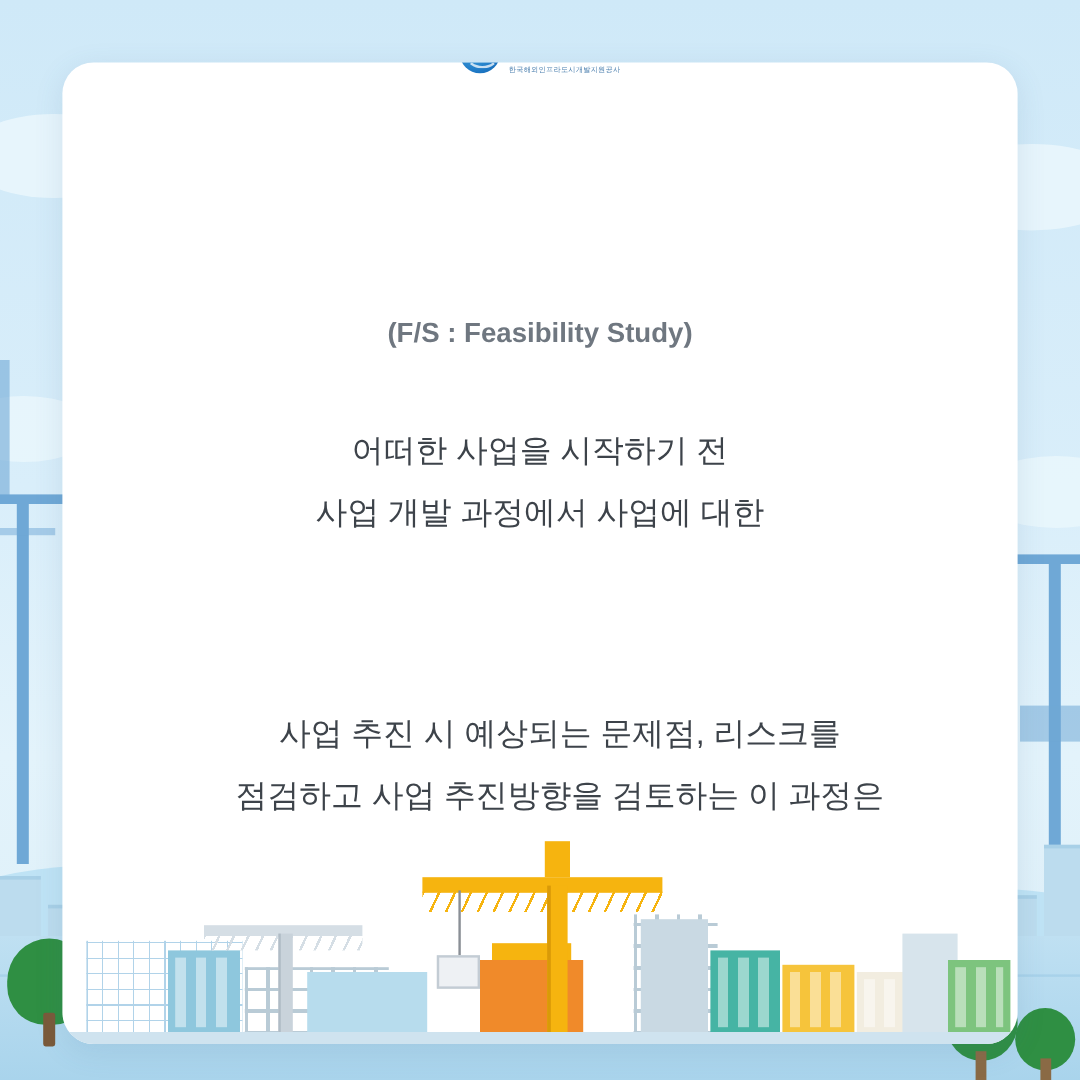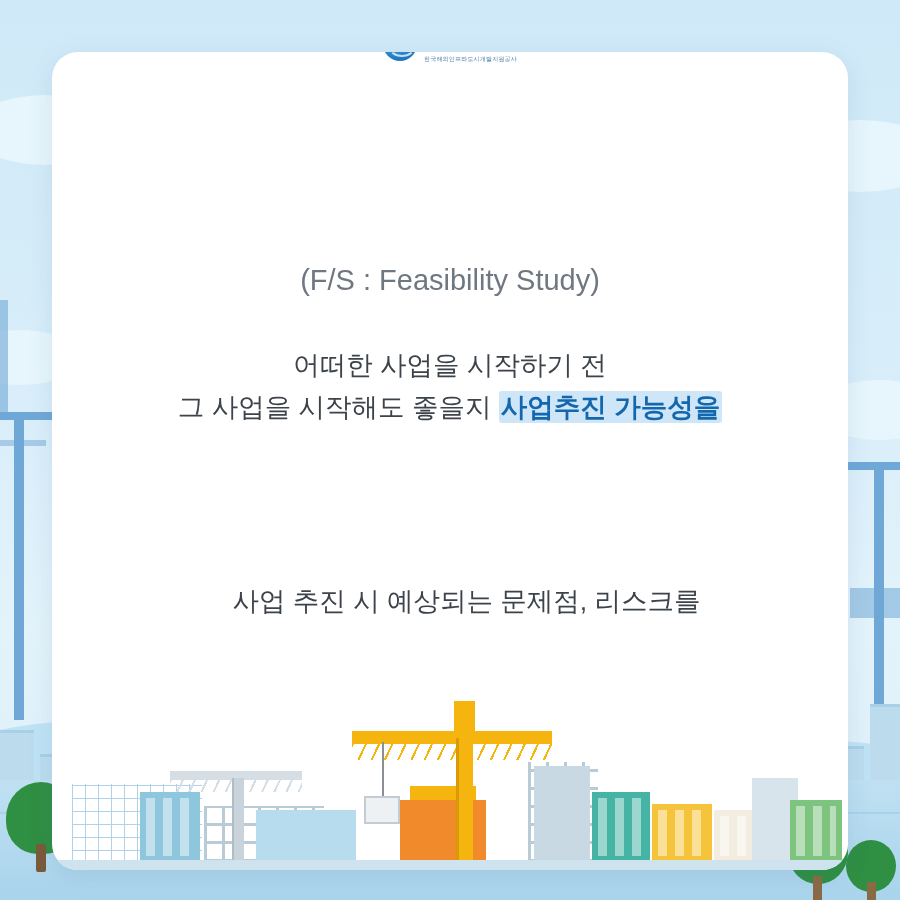--- a/index.html
+++ b/index.html
@@ -187,38 +187,38 @@
   }
   .headline .hl-tail {
     color: #3a3f45;
   }
 
   .subhead {
     position: absolute;
     top: 212px;
     left: 0; right: 0;
     text-align: center;
-    font-size: 29px;
-    font-weight: 400;
+    font-size: 23px;
+    font-weight: 700;
     color: #6f7780;
   }
 
   
   .body-block {
     position: absolute;
     left: 0; right: 0;
     text-align: center;
     color: #3d434a;
     font-size: 26.5px;
     line-height: 42px;
     font-weight: 500;
   }
   .body-block.b1 { top: 292px; }
   .body-block.b2 { top: 528px; padding-left: 33px; }
-  .body-block .line { white-space: nowrap; }
+  .body-block .line { white-space: nowrap; margin-top: 10px; }
   .hl {
     color: #1368ad;
     font-weight: 700;
     background: #cfe6f8;
     padding: 1px 2px;
     border-radius: 3px;
   }
 
   
   .scene {
@@ -406,24 +406,25 @@
       <div class="logo-text">
         <span class="logo-name">KIND</span>
         <span class="logo-sub">한국해외인프라도시개발지원공사</span>
       </div>
     </div>
 
     <div class="subhead">(F/S : Feasibility Study)</div>
 
     <div class="body-block b1" id="para1">
         <div class="line"><span>어떠한 사업을 시작하기 전</span></div>
-        <div class="line"><span>그 사업을 시작해도 좋을지 </span><span class="hl">사업추진 가능성을</span></div>
+        <div class="line"><span>사업 개발 과정에서 사업에 대한</span></div>
       </div>
     <div class="body-block b2" id="para2">
         <div class="line"><span>사업 추진 시 예상되는 문제점, 리스크를</span></div>
+        <div class="line"><span>점검하고 사업 추진방향을 검토하는 이 과정은</span></div>
       </div>
 
     <div class="scene">
       <div class="grid"></div>
 
       <div class="s-abs scaffold sc1"></div>
       <div class="s-abs scaffold sc2"></div>
 
       <div class="s-abs bld b-left1">
           <div class="win-grid"></div>

